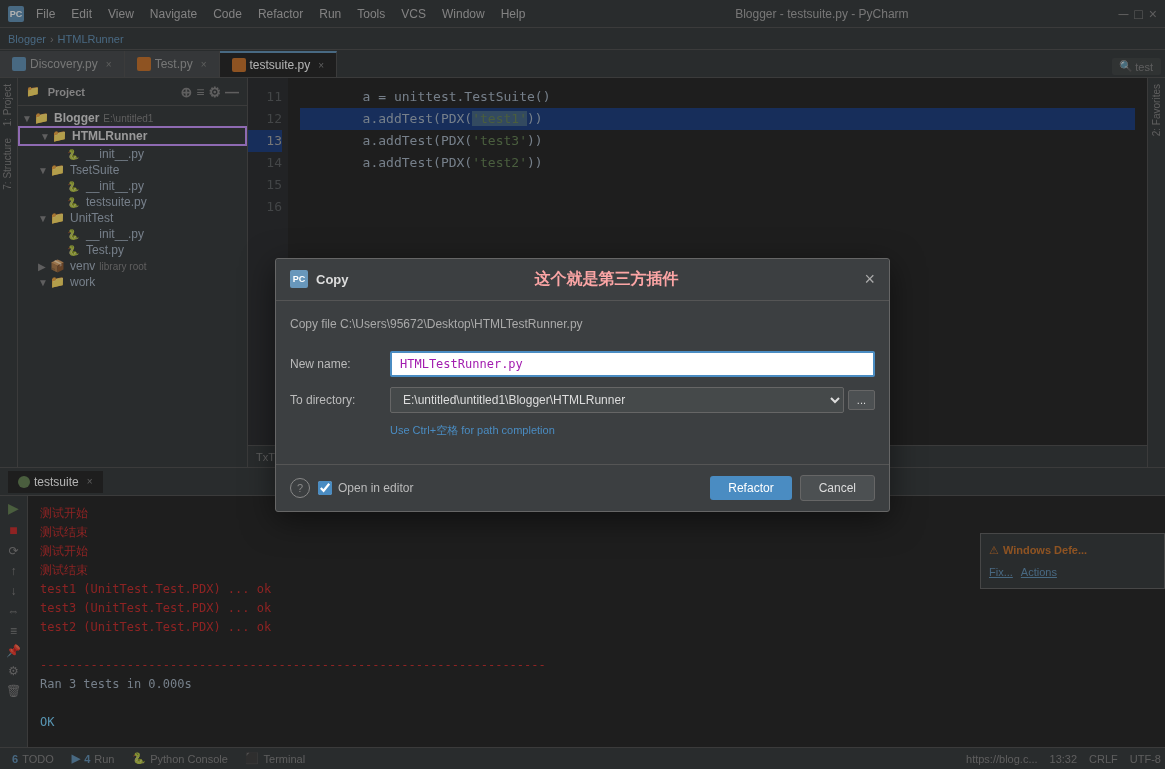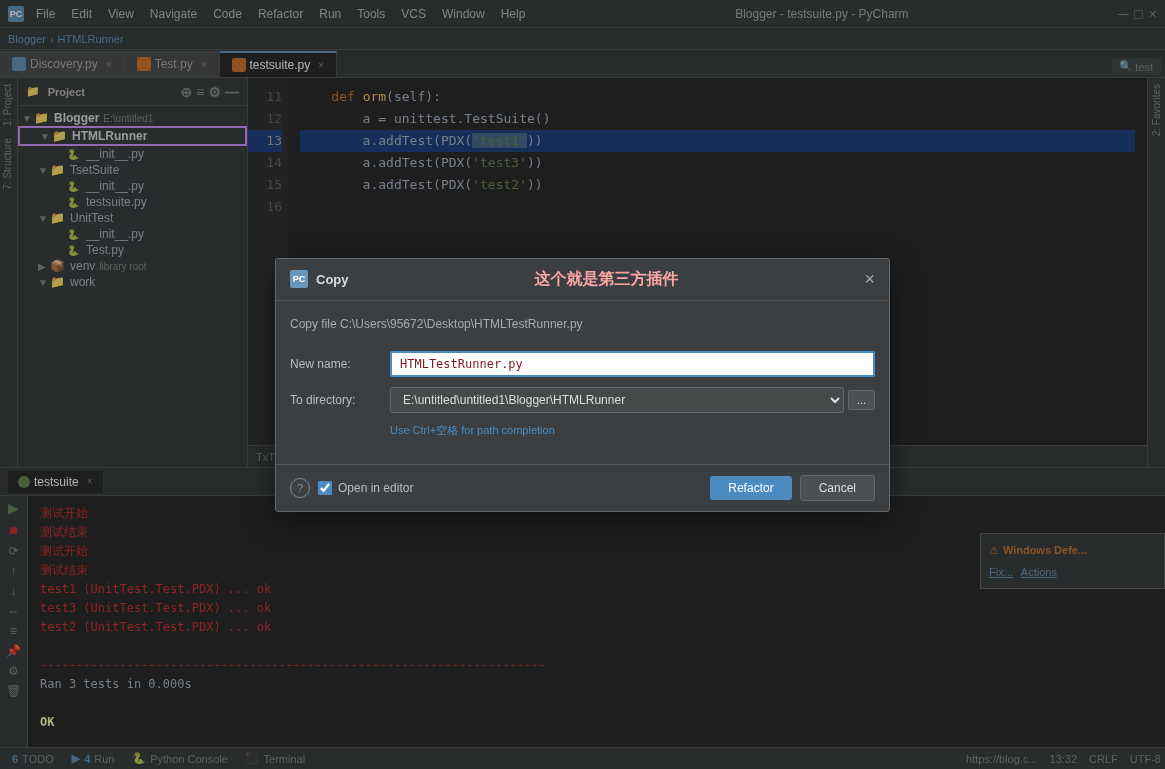--- a/index.html
+++ b/index.html
@@ -49,39 +49,39 @@
     .run-tab { display: flex; align-items: center; padding: 4px 10px; font-size: 12px; color: #aaa; cursor: pointer; gap: 4px; }
     .run-tab.active { background: #2b2b2b; color: #fff; }
     .run-dot { width: 12px; height: 12px; border-radius: 50%; background: #6a8759; display: inline-block; }
     #run-content { flex: 1; display: flex; }
     #run-sidebar { width: 28px; background: #3c3f41; border-right: 1px solid #555; display: flex; flex-direction: column; align-items: center; padding: 4px 0; gap: 6px; }
     #run-output { flex: 1; padding: 8px 12px; font-family: 'Consolas', monospace; font-size: 12px; line-height: 19px; overflow: auto; }
     .run-line { color: #a9b7c6; }
     .run-line.red { color: #cc3333; }
     .run-line.separator { color: #cc3333; }
     .run-line.result { color: #a9b7c6; }
-    .run-line.bold { color: #fef9c3; font-weight: bold; }
+    .run-line.bold { color: #7dd3fc; font-weight: normal; }
 
     
     #bottom-toolbar { height: 22px; background: #3c3f41; display: flex; align-items: center; padding: 0 4px; border-top: 1px solid #555; font-size: 11px; color: #888; gap: 2px; }
     .bottom-tab { display: flex; align-items: center; padding: 2px 8px; cursor: pointer; gap: 4px; }
     .bottom-tab .num { color: #6897bb; font-weight: bold; }
     
     
     #notification { position: absolute; right: 0; bottom: 180px; width: 185px; background: #3c3f41; border: 1px solid #555; padding: 8px; font-size: 11px; color: #aaa; line-height: 16px; }
     .side-label { writing-mode: vertical-rl; transform: rotate(180deg); font-size: 10px; color: #888; padding: 6px 2px; cursor: pointer; white-space: nowrap; }
 
     
     #modal-overlay { position: absolute; top: 0; left: 0; width: 100%; height: 100%; background: rgba(0,0,0,0.3); z-index: 100; display: flex; align-items: center; justify-content: center; }
     #modal { background: #3c3f41; border: 1px solid #666; border-radius: 3px; width: 615px; box-shadow: 0 8px 32px rgba(0,0,0,0.5); }
     #modal-header { display: flex; align-items: center; padding: 10px 14px; border-bottom: 1px solid #555; background: #3c3f41; border-radius: 3px 3px 0 0; }
     #modal-body { padding: 16px 14px; }
     .modal-row { display: flex; align-items: center; margin-bottom: 10px; }
     .modal-label { width: 100px; font-size: 12px; color: #bbb; }
-    .modal-input { flex: 1; padding: 4px 8px; background: #fff; color: #7f1d1d; border: 2px solid #4a8cc2; border-radius: 2px; font-size: 12px; font-family: 'Consolas', monospace; outline: none; }
+    .modal-input { flex: 1; padding: 4px 8px; background: #fff; color: #a21caf; border: 2px solid #4a8cc2; border-radius: 2px; font-size: 12px; font-family: 'Consolas', monospace; outline: none; }
     .modal-select-row { display: flex; align-items: center; gap: 4px; flex: 1; }
     .modal-select { flex: 1; padding: 4px 8px; background: #45494a; color: #ddd; border: 1px solid #666; border-radius: 2px; font-size: 12px; }
     .modal-browse-btn { padding: 3px 8px; background: #4c5052; color: #ddd; border: 1px solid #666; border-radius: 2px; font-size: 11px; cursor: pointer; }
     .modal-hint { font-size: 11px; color: #4a8cc2; margin-left: 100px; margin-bottom: 10px; }
     #modal-footer { display: flex; align-items: center; padding: 10px 14px; border-top: 1px solid #555; gap: 8px; }
     .modal-help-btn { width: 20px; height: 20px; border-radius: 50%; background: transparent; border: 1px solid #888; color: #888; cursor: pointer; display: flex; align-items: center; justify-content: center; font-size: 11px; }
     .modal-checkbox-row { display: flex; align-items: center; gap: 6px; flex: 1; font-size: 12px; color: #bbb; }
     .modal-checkbox { width: 14px; height: 14px; accent-color: #4a8cc2; }
     .modal-refactor-btn { padding: 5px 18px; background: #4a8cc2; color: #fff; border: none; border-radius: 3px; font-size: 12px; cursor: pointer; }
     .modal-cancel-btn { padding: 5px 18px; background: #4c5052; color: #ddd; border: 1px solid #666; border-radius: 3px; font-size: 12px; cursor: pointer; }
@@ -231,21 +231,20 @@
       <div id="code-area">
         <div id="line-numbers">
           <div>11</div>
           <div>12</div>
           <div style="background:#214283;color:#aaa;">13</div>
           <div>14</div>
           <div>15</div>
           <div>16</div>
         </div>
         <div id="code-content">
-          <div class="code-line">    <span style="color:#cc7832;">def</span> <span style="color:#ffc66d;">orm</span>(self):</div>
           <div class="code-line">        a = unittest.TestSuite()</div>
           <div class="code-line hl-line">        a.addTest(PDX(<span style="color:#6a8759;background:#4a6a8a;">'test1'</span>))</div>
           <div class="code-line">        a.addTest(PDX(<span style="color:#6a8759;">'test3'</span>))</div>
           <div class="code-line">        a.addTest(PDX(<span style="color:#6a8759;">'test2'</span>))</div>
           <div class="code-line"></div>
         </div>
       </div>
 
       <div style="height:22px;background:#3c3f41;display:flex;align-items:center;padding:0 8px;border-top:1px solid #555;font-size:11px;color:#888;">
         <span>TxT  ›  orm0</span>

